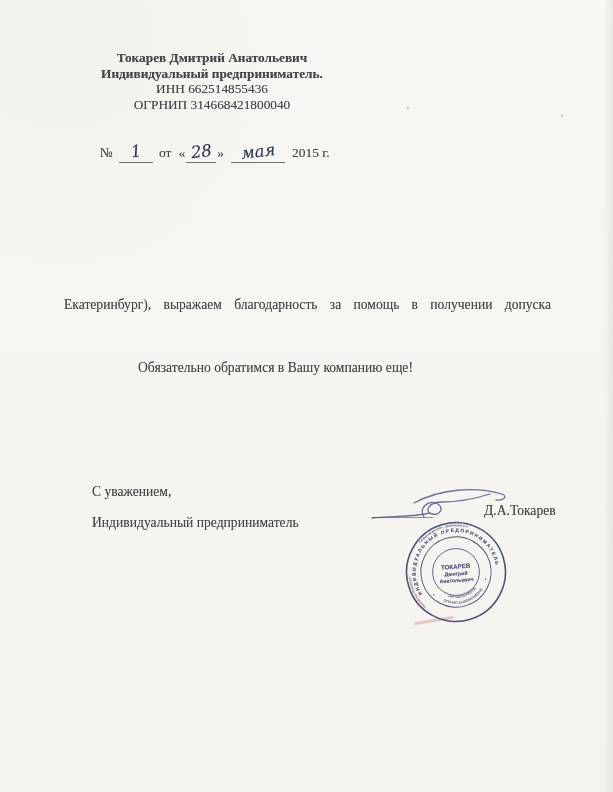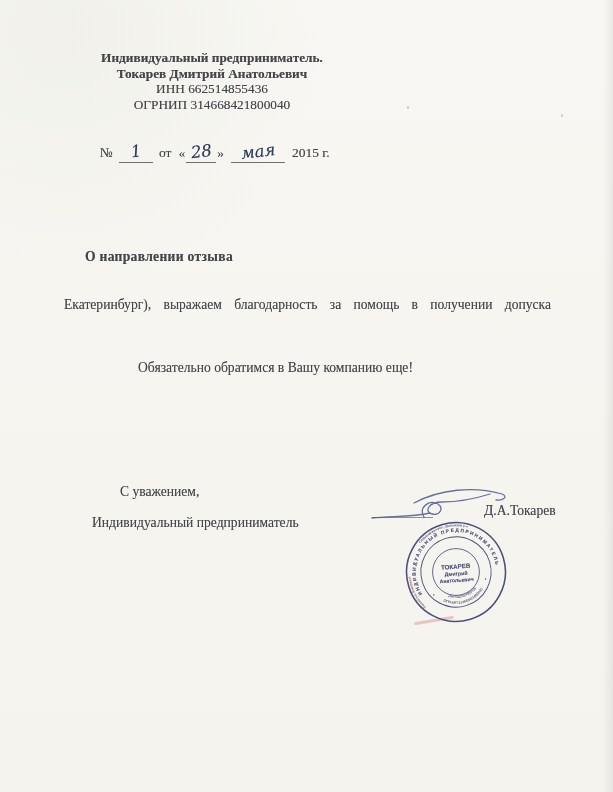--- a/index.html
+++ b/index.html
@@ -29,60 +29,59 @@
   .slot-day{min-width:24px;margin:0 1px;}
   .slot-month{min-width:48px;margin:0 7px;}
   .gap-l{margin-left:7px;}
   .subject{position:absolute;left:85px;top:249px;font-weight:bold;
     font-size:13.6px;letter-spacing:.3px;}
   .para1{position:absolute;left:64px;top:294px;width:487px;
     font-size:13.6px;line-height:21.6px;}
   .jline{text-align:justify;text-align-last:justify;}
   .indent{text-indent:55px;}
   .para2{position:absolute;left:119px;top:360px;font-size:13.6px;margin-left:19px;}
-  .closing{position:absolute;left:92px;top:484px;font-size:13.6px;margin-left:28px;}
+  .closing{position:absolute;left:92px;top:484px;font-size:13.6px;}
   .closing-title{position:absolute;left:92px;top:515px;font-size:13.6px;}
   .sig-name{position:absolute;left:484px;top:503px;font-size:13.6px;}
   .sig-line{position:absolute;left:372px;top:517px;width:61px;height:1px;
     background:#8f8f8f;z-index:1;}
   .stamp{position:absolute;left:404px;top:520px;width:104px;height:104px;
     opacity:.92;filter:blur(.2px);z-index:2;}
   .stamp svg{font-family:"Liberation Sans", sans-serif;}
   .signature{position:absolute;left:356px;top:477px;width:168px;height:62px;
     z-index:3;opacity:.8;}
   .red-smudge{position:absolute;left:414px;top:619px;width:40px;height:3px;
     background:rgba(190,80,80,.28);transform:rotate(-9deg);border-radius:2px;z-index:1;}
   .speck{position:absolute;width:2px;height:3px;background:#9a98a0;opacity:.5;
     border-radius:50%;}
 </style>
 </head>
 <body>
 
 <div class="page soft">
 
   <div class="sender">
+    <div class="b">Токарев Дмитрий Анатольевич</div>
     <div class="b">Индивидуальный предприниматель.</div>
-    <div class="b">Токарев Дмитрий Анатольевич</div>
     <div>ИНН 662514855436</div>
     <div>ОГРНИП 314668421800040</div>
   </div>
 
 
   <div class="ref">
     <span class="lbl">№</span>
     <span class="slot slot-num"><span class="hw hw-tilt">1</span></span>
     <span class="lbl">от</span>
     <span class="lbl gap-l">«</span>
     <span class="slot slot-day"><span class="hw hw-tilt">28</span></span>
     <span class="lbl">»</span>
     <span class="slot slot-month"><span class="hw hw-tilt">мая</span></span>
     <span class="lbl">2015 г.</span>
   </div>
 
-  <div class="subject">О направлении отзыва</div>
 
   <div class="para1">
     <div class="jline">Екатеринбург), выражаем благодарность за помощь в получении допуска</div>
   </div>
 
   <div class="para2">Обязательно обратимся в Вашу компанию еще!</div>
 
   <div class="closing">С уважением,</div>
   <div class="closing-title">Индивидуальный предприниматель</div>
   <div class="sig-name">Д.А.Токарев</div>

